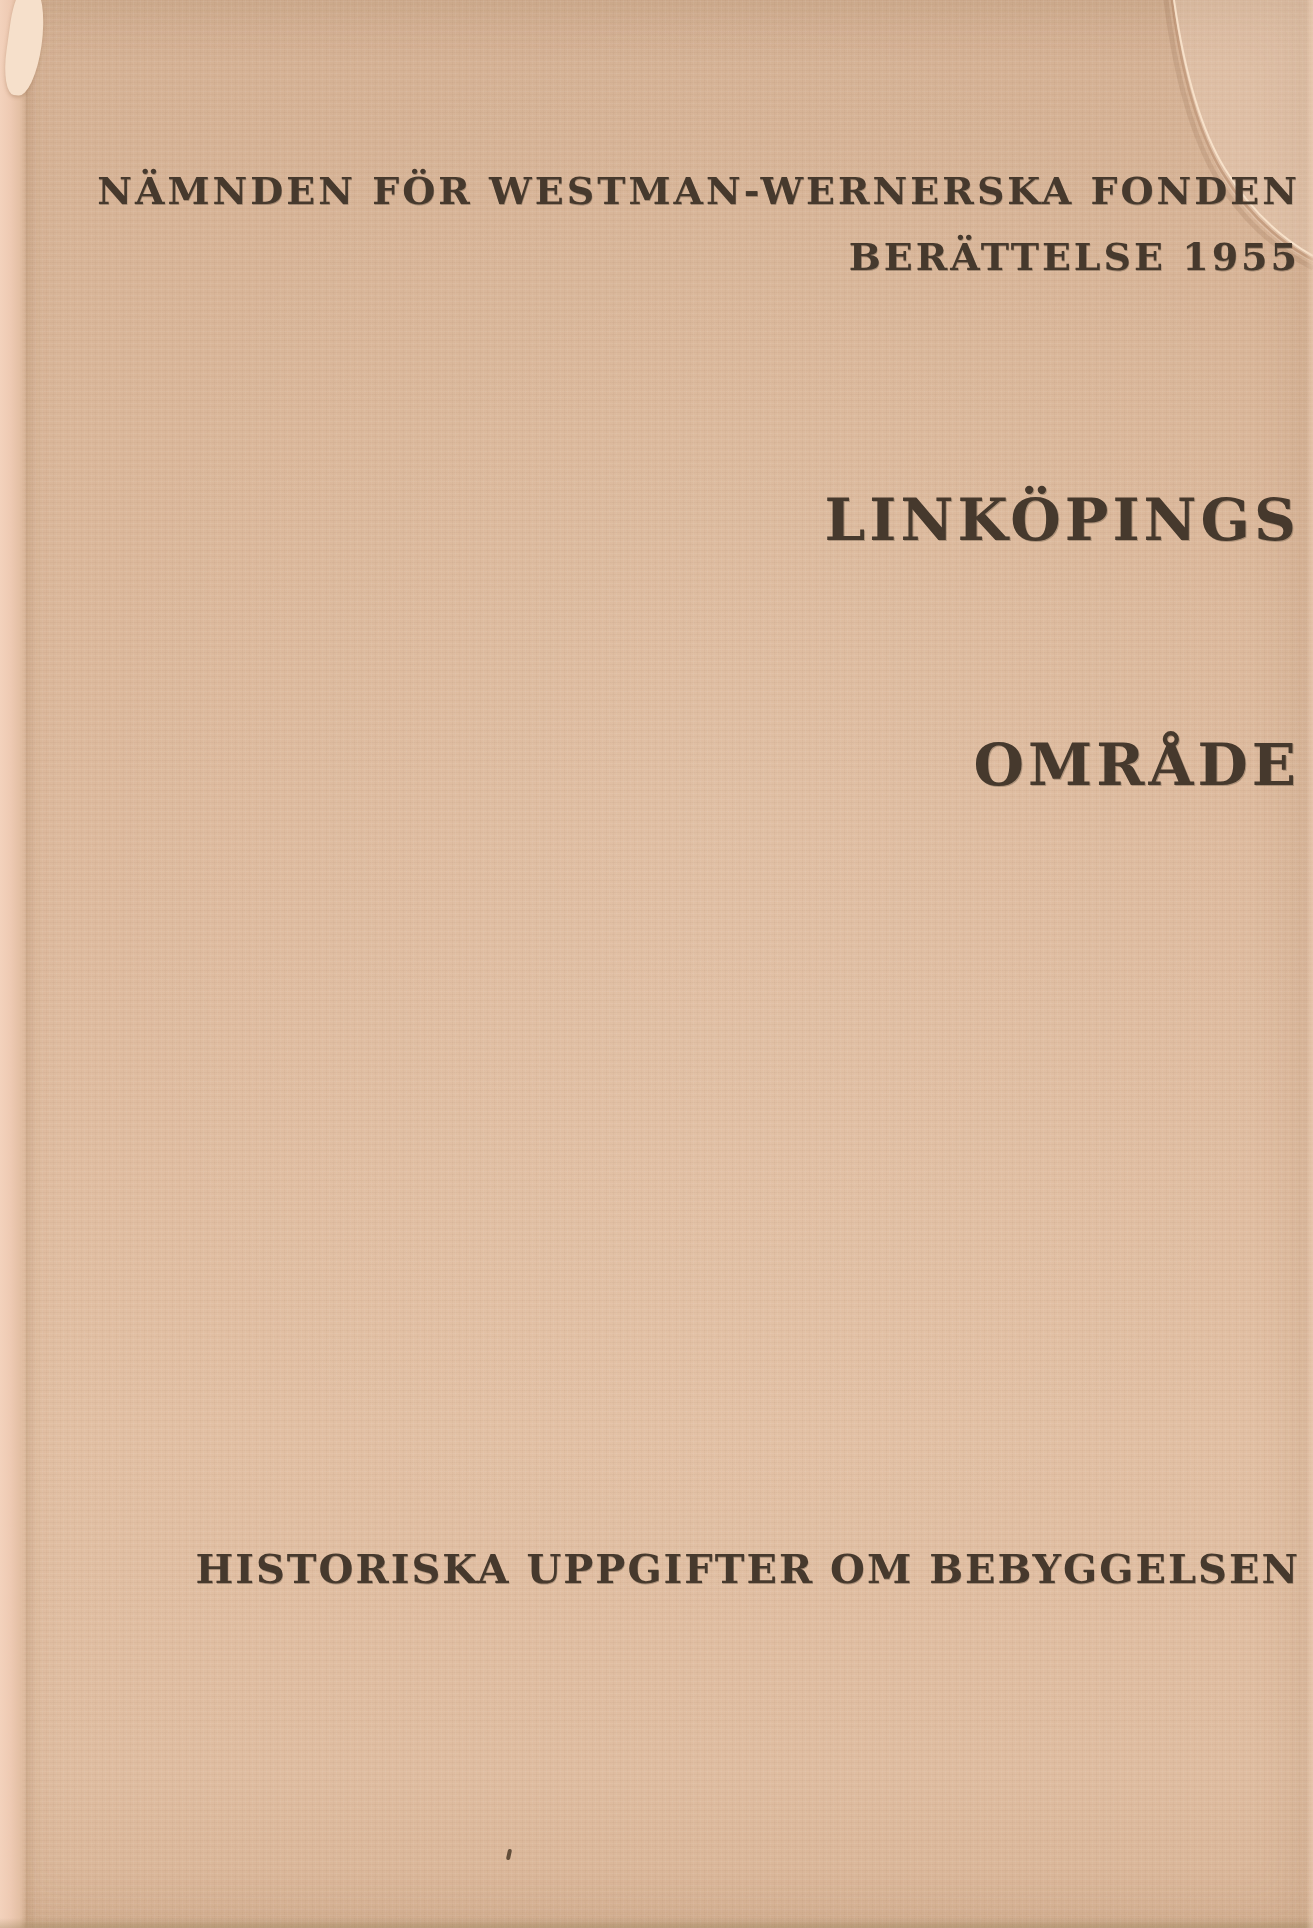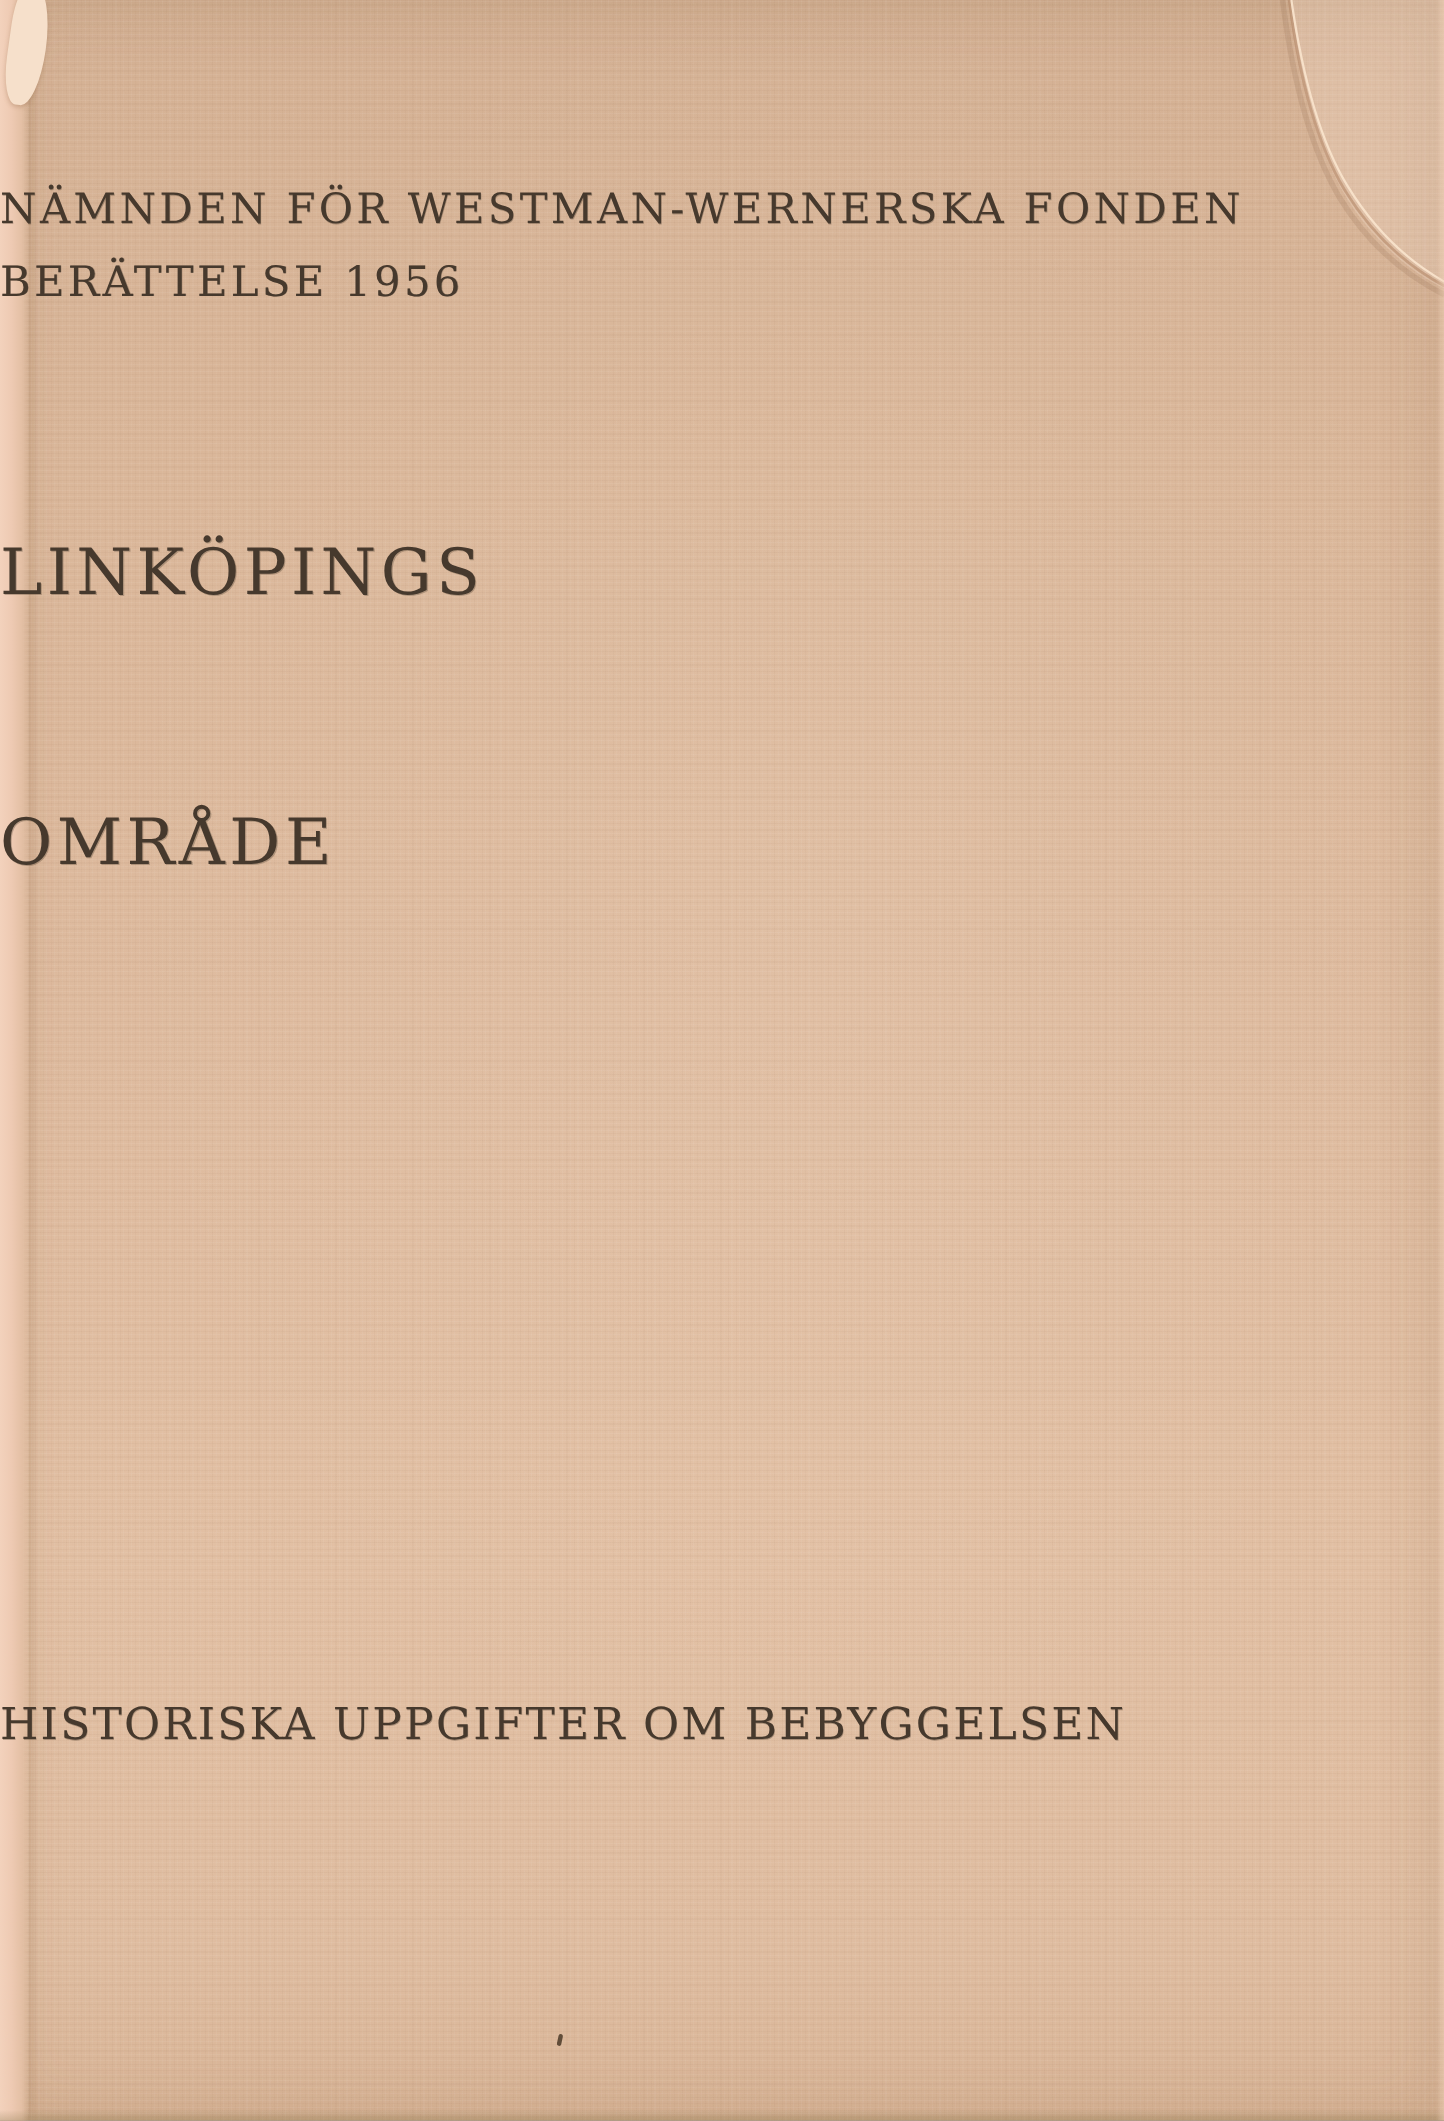--- a/index.html
+++ b/index.html
@@ -53,23 +53,23 @@
   }
   .crease-svg {
     position: absolute;
     inset: 0;
     pointer-events: none;
   }
   .text-block {
     position: absolute;
     left: 0;
     width: 1300px;
-    text-align: left;
+    text-align: right;
     color: #46392d;
-    font-weight: normal;
+    font-weight: bold;
   }
   .hdr {
     font-size: 38px;
     letter-spacing: 3px;
     text-shadow: 0.5px 0.5px 0.5px rgba(70,55,40,0.35);
   }
   .hdr1 { top: 168px; }
   .hdr2 { top: 234px; }
   .title-line {
     font-size: 58px;
@@ -126,21 +126,21 @@
   <div class="spine-chip"></div>
 
   <svg class="crease-svg" width="1313" height="1928" viewBox="0 0 1313 1928">
     <path d="M1172,0 L1313,0 L1313,262 C1290,252 1262,230 1238,200 C1205,158 1182,90 1172,0 Z" fill="rgba(255,239,222,0.22)"></path>
     <path d="M1172,0 C1182,78 1198,132 1222,172 C1244,208 1272,238 1313,260" fill="none" stroke="rgba(176,132,98,0.55)" stroke-width="2.5"></path>
     <path d="M1174,0 C1185,76 1201,130 1225,169 C1247,205 1274,234 1313,256" fill="none" stroke="rgba(250,228,205,0.9)" stroke-width="2"></path>
     <path d="M1166,0 C1176,80 1193,138 1218,180 C1241,217 1270,246 1313,268" fill="none" stroke="rgba(140,100,70,0.18)" stroke-width="5"></path>
   </svg>
 
   <div class="text-block hdr hdr1">NÄMNDEN FÖR WESTMAN-WERNERSKA FONDEN</div>
-  <div class="text-block hdr hdr2">BERÄTTELSE 1956</div>
+  <div class="text-block hdr hdr2">BERÄTTELSE 1955</div>
 
   <div class="text-block title-line t1">LINKÖPINGS</div>
   <div class="text-block ftr f1">HISTORISKA UPPGIFTER OM BEBYGGELSEN</div>
 
   <div class="text-block title-line t3">OMRÅDE</div>
 
   <div class="speck"></div>
 
   <div class="bottom-shade"></div>
   <div class="right-edge"></div>

